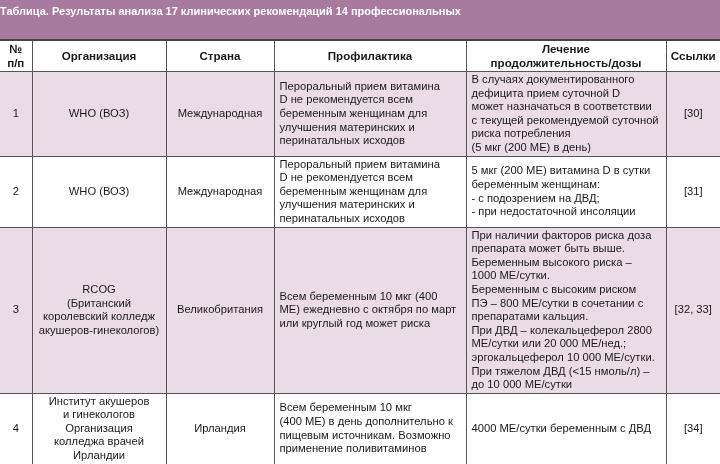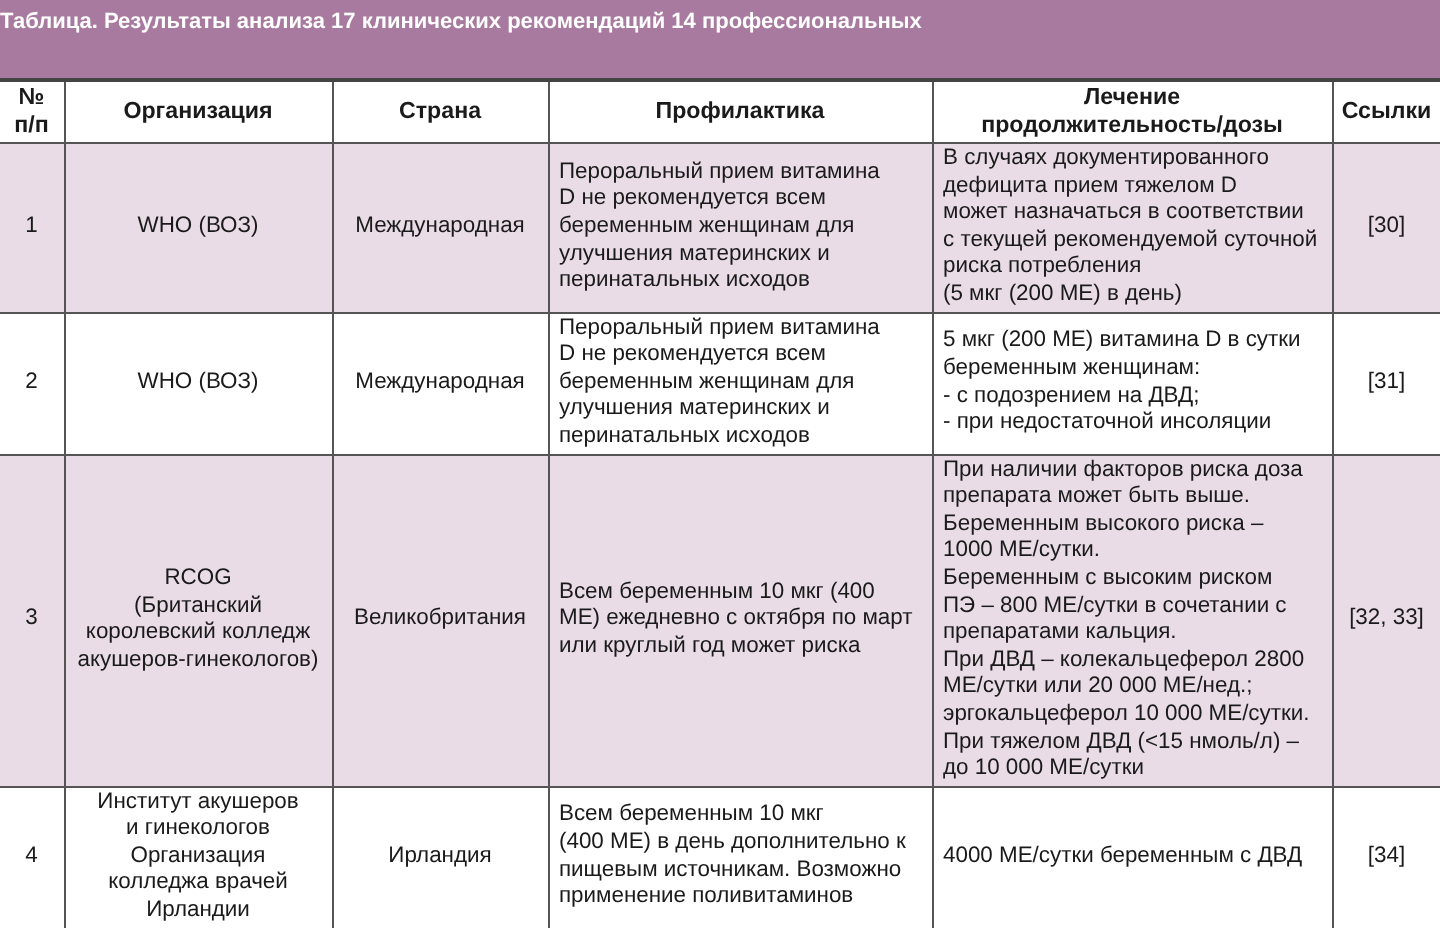--- a/index.html
+++ b/index.html
@@ -69,21 +69,21 @@
       <td class="c">Международная</td>
       <td class="l">
         <span class="line">Пероральный прием витамина</span>
         <span class="line">D не рекомендуется всем</span>
         <span class="line">беременным женщинам для</span>
         <span class="line">улучшения материнских и</span>
         <span class="line">перинатальных исходов</span>
       </td>
       <td class="l">
         <span class="line">В случаях документированного</span>
-        <span class="line">дефицита прием тяжелом  D</span>
+        <span class="line">дефицита прием суточной  D</span>
         <span class="line">может назначаться в соответствии</span>
         <span class="line">с текущей рекомендуемой суточной</span>
         <span class="line">риска потребления</span>
         <span class="line">(5 мкг (200 МЕ) в день)</span>
       </td>
       <td class="c">[30]</td>
     </tr>
 
     <tr class="plain" style="height:71px">
       <td class="c">2</td>

